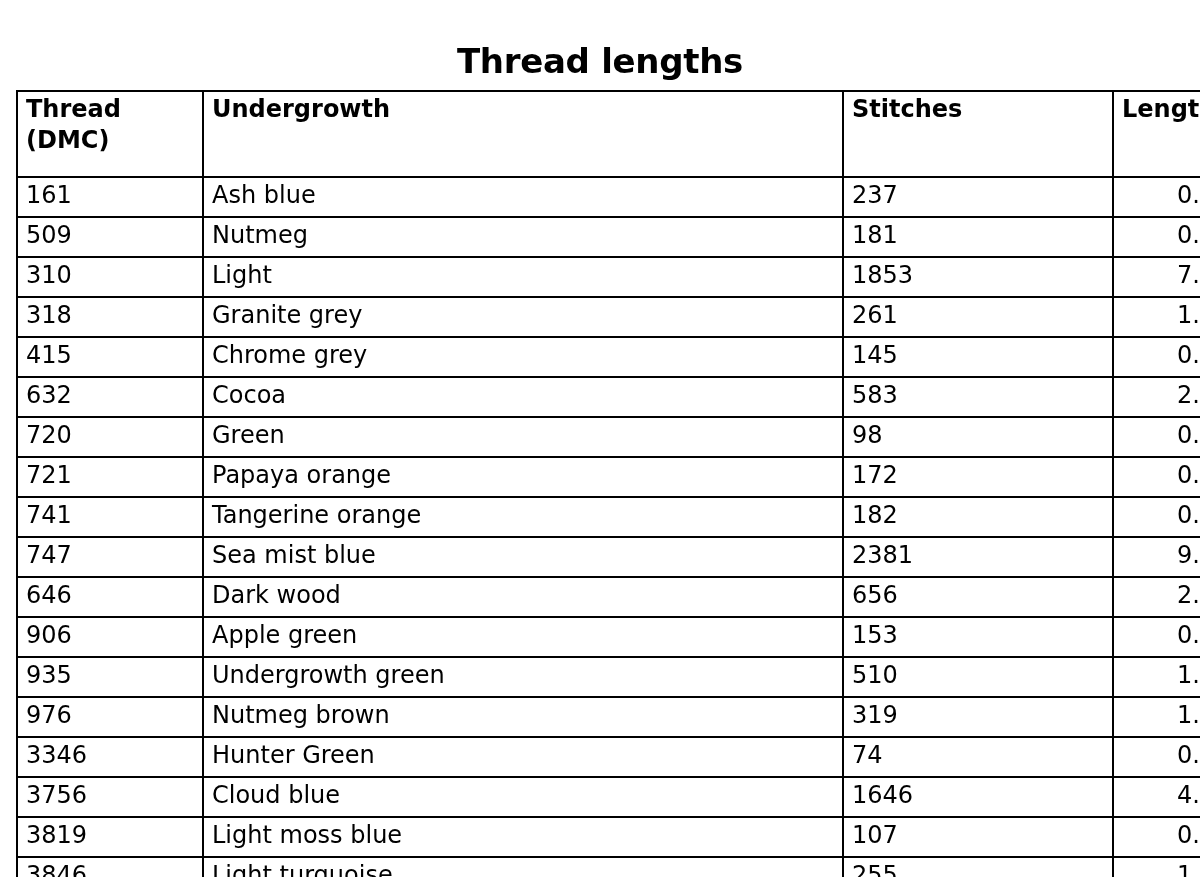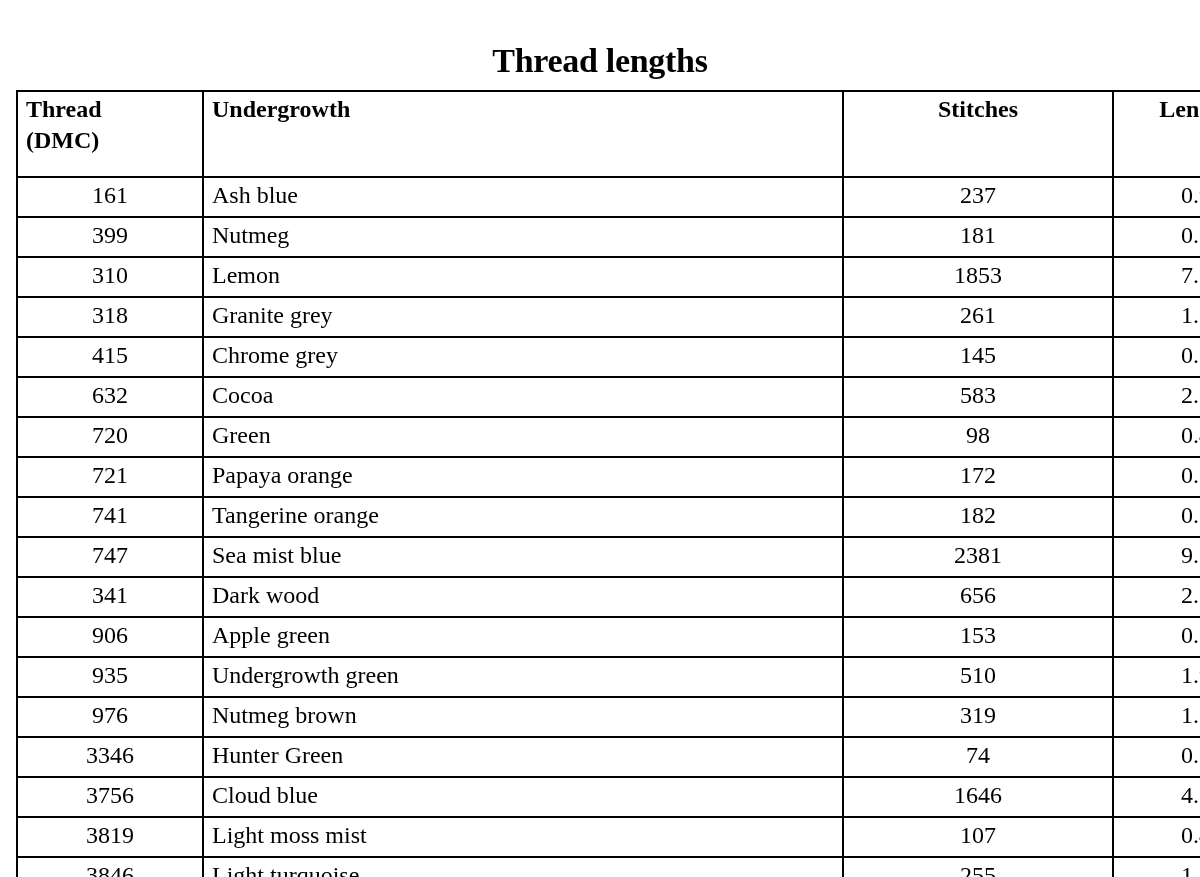--- a/index.html
+++ b/index.html
@@ -12,21 +12,20 @@
     height: 877px;
     overflow: hidden;
     font-family: "DejaVu Sans", sans-serif;
     color: #000000;
   }
   .page {
     position: relative;
     width: 1200px;
     height: 680px;
     box-sizing: border-box;
-    font-family: Liberation Serif, serif;
   }
   .doc-title {
     text-align: center;
     font-size: 34px;
     font-weight: bold;
     line-height: 1;
     padding-top: 44px;
     padding-bottom: 12px;
     letter-spacing: -0.3px;
   }
@@ -53,21 +52,21 @@
   }
   table.thread-table th {
     font-weight: bold;
     text-align: left;
     height: 78px;
     vertical-align: top;
     margin-left: 22px;
   }
   table.thread-table th.num-head,
   table.thread-table td.num {
-    text-align: center;
+    text-align: left;
   }
   td.len {
     text-align: center;
   }
   .head-line2 {
     display: block;
   }
   tbody tr {
     height: 40px;
   }
@@ -104,28 +103,28 @@
       </tr>
     </thead>
     <tbody id="table-body">
         <tr>
           <td class="num">161</td>
           <td>Ash  blue</td>
           <td class="num">237</td>
           <td class="len">0.9</td>
         </tr>
         <tr>
-          <td class="num">399</td>
+          <td class="num">509</td>
           <td>Nutmeg</td>
           <td class="num">181</td>
           <td class="len">0.7</td>
         </tr>
         <tr>
           <td class="num">310</td>
-          <td>Lemon</td>
+          <td>Light</td>
           <td class="num">1853</td>
           <td class="len">7.0</td>
         </tr>
         <tr>
           <td class="num">318</td>
           <td>Granite grey</td>
           <td class="num">261</td>
           <td class="len">1.0</td>
         </tr>
         <tr>
@@ -158,21 +157,21 @@
           <td class="num">182</td>
           <td class="len">0.7</td>
         </tr>
         <tr>
           <td class="num">747</td>
           <td>Sea mist  blue</td>
           <td class="num">2381</td>
           <td class="len">9.0</td>
         </tr>
         <tr>
-          <td class="num">341</td>
+          <td class="num">646</td>
           <td>Dark wood</td>
           <td class="num">656</td>
           <td class="len">2.5</td>
         </tr>
         <tr>
           <td class="num">906</td>
           <td>Apple green</td>
           <td class="num">153</td>
           <td class="len">0.6</td>
         </tr>
@@ -195,21 +194,21 @@
           <td class="len">0.3</td>
         </tr>
         <tr>
           <td class="num">3756</td>
           <td>Cloud blue</td>
           <td class="num">1646</td>
           <td class="len">4.2</td>
         </tr>
         <tr>
           <td class="num">3819</td>
-          <td>Light moss mist</td>
+          <td>Light moss blue</td>
           <td class="num">107</td>
           <td class="len">0.4</td>
         </tr>
         <tr>
           <td class="num">3846</td>
           <td>Light turquoise</td>
           <td class="num">255</td>
           <td class="len">1.0</td>
         </tr>
       </tbody>

